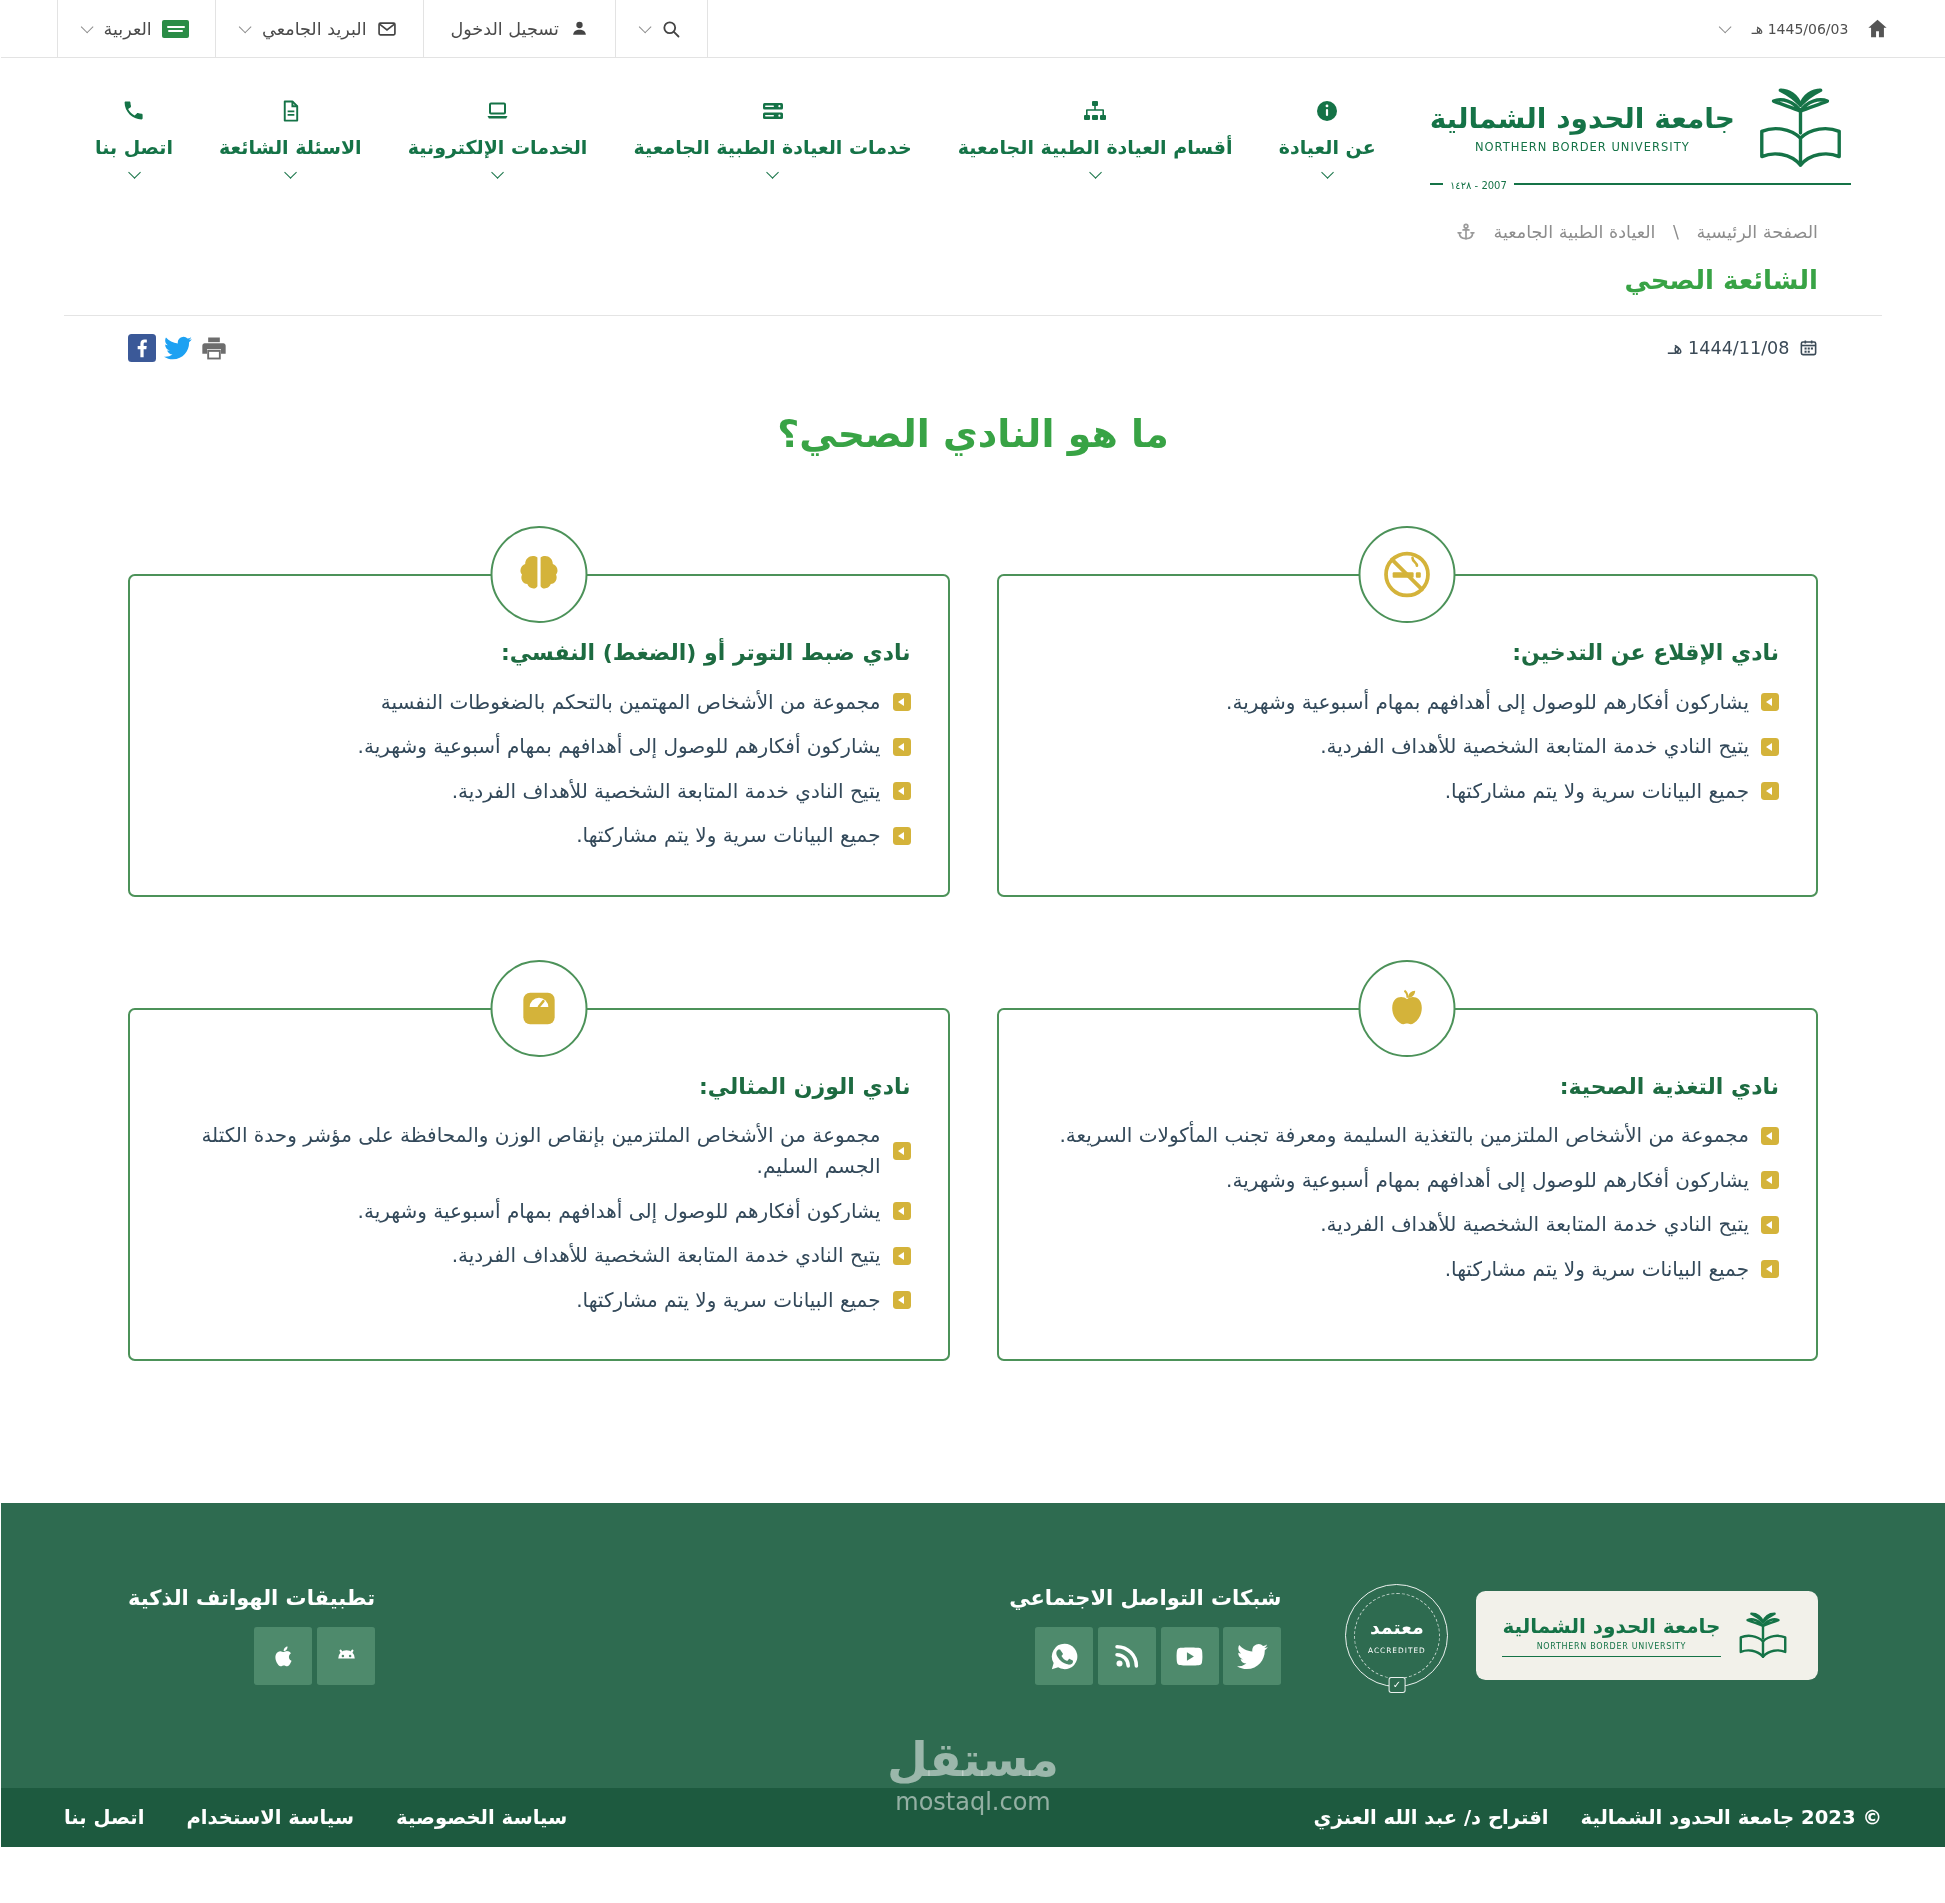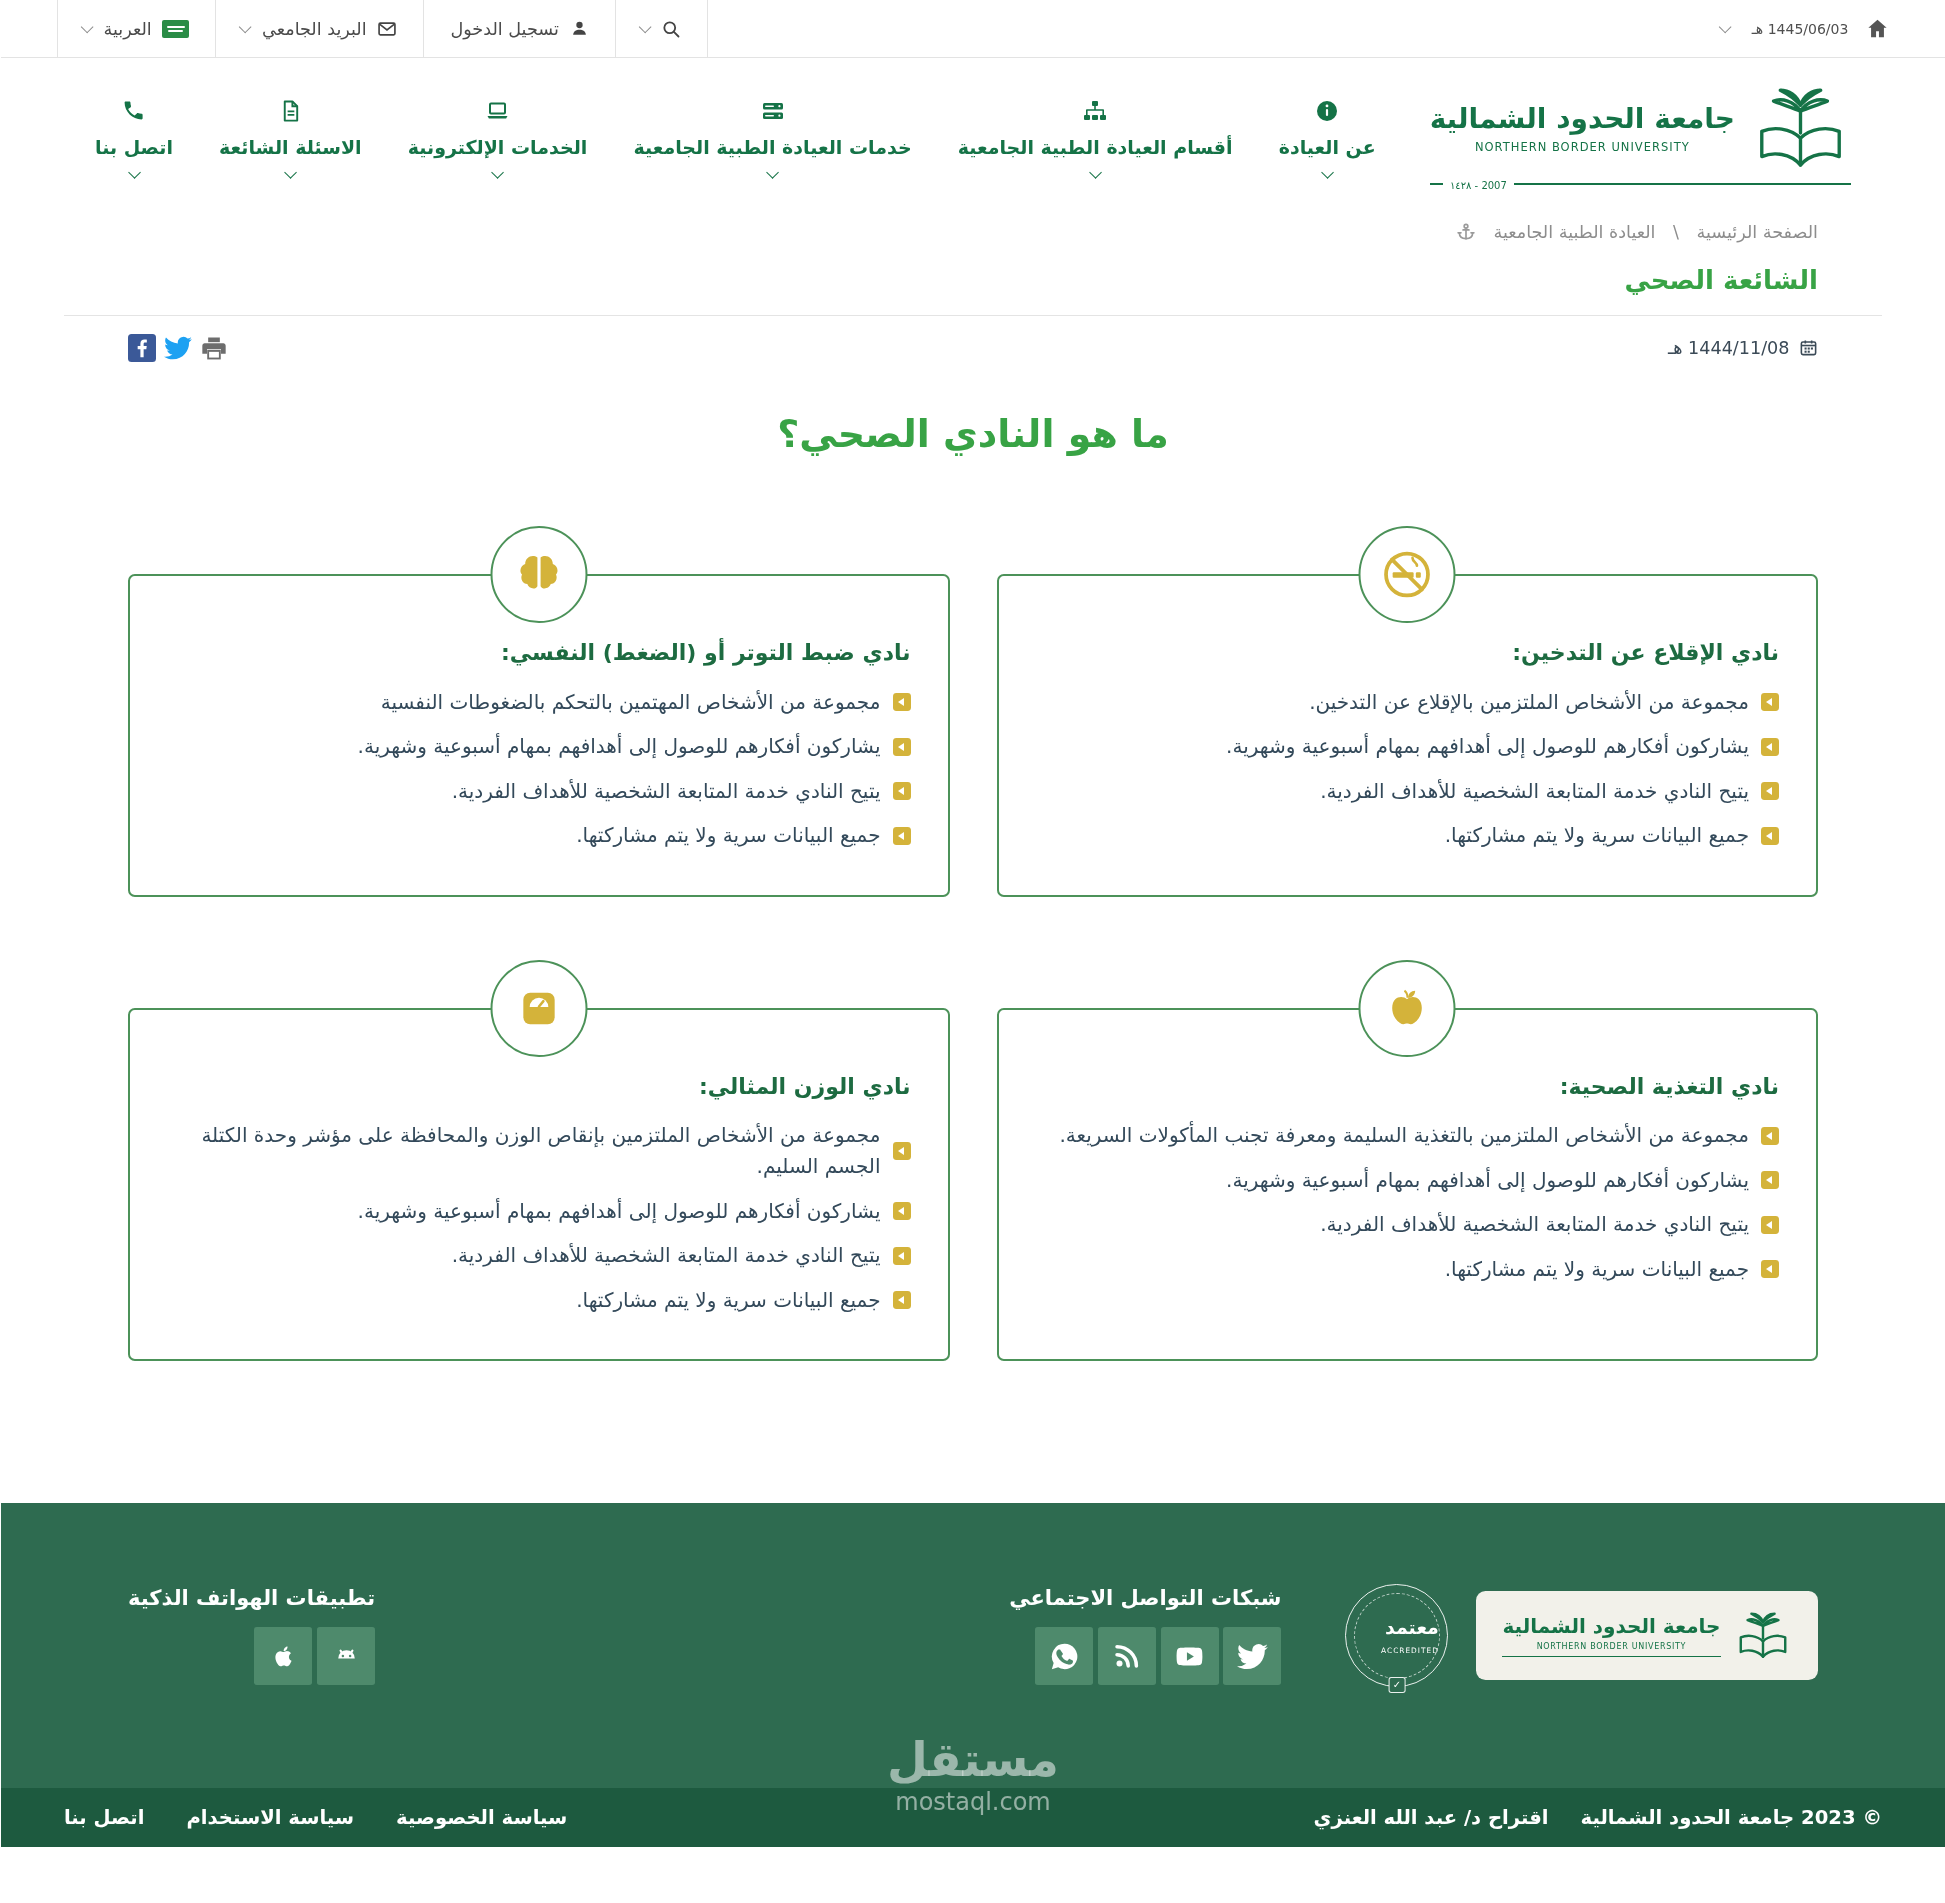--- a/index.html
+++ b/index.html
@@ -69,21 +69,21 @@
   .site-footer { background:#2e6b50; color:#fff; padding:81px 128px 101px; position:relative; }
   .footer-inner { display:flex; align-items:center; }
   .f-brand { display:flex; align-items:center; gap:28px; }
   .f-logo-card { background:#f2f1ea; border-radius:9.5px; padding:19px 26px; display:flex; align-items:center; gap:13.5px; cursor:pointer; }
   .f-logo-text { text-align:center; color:#157347; border-bottom:1.4px solid #157347; padding-bottom:5.4px; }
   .f-logo-ar { font-size:20px; font-weight:bold; }
   .f-logo-en { font-size:8px; letter-spacing:0.7px; margin-top:3.4px; }
   .stamp { width:103px; height:103px; border-radius:50%; border:1.4px solid rgba(255,255,255,.9);
            display:flex; align-items:center; justify-content:center; position:relative; cursor:pointer; }
   .stamp-inner { width:86px; height:86px; border-radius:50%; border:0.7px dashed rgba(255,255,255,.7);
-                 display:flex; flex-direction:column; justify-content:center; gap:8px; }
+                 display:flex; flex-direction:column; align-items:center; justify-content:center; gap:8px; }
   .stamp-ar { font-size:19px; font-weight:bold; }
   .stamp-en { font-size:7.4px; letter-spacing:1px; }
   .stamp-check { position:absolute; bottom:-6.8px; right:50%; transform:translateX(50%); background:#2e6b50;
                  border:1.4px solid rgba(255,255,255,.9); border-radius:2.7px; font-size:10px; line-height:1;
                  padding:2px 3.4px; }
   .f-social { margin-right:64px; }
   .f-apps { margin-right:auto; }
   .f-title { font-size:21px; font-weight:bold; margin-bottom:17.6px; }
   .icon-row { display:flex; gap:4.7px; }
   .sq { width:58px; height:58px; background:#4e8a6c; border-radius:2.7px; display:flex; align-items:center; justify-content:center; cursor:pointer; }
@@ -333,24 +333,20 @@
           <g fill="none" stroke="#d4b33a" stroke-width="3.4">
               <circle cx="24" cy="24" r="19"></circle>
               <path d="M10.5 10.5l27 27" stroke-linecap="round"></path>
             </g>
         </svg>
       </div>
       <h3 class="card-title">نادي الإقلاع عن التدخين:</h3>
       <ul>
         <li>
             <span class="bullet"></span>
-            <span>مجموعة من الأشخاص الملتزمين بالإقلاع عن التدخين.</span>
-          </li>
-        <li>
-            <span class="bullet"></span>
             <span>يشاركون أفكارهم للوصول إلى أهدافهم بمهام أسبوعية وشهرية.</span>
           </li>
         <li>
             <span class="bullet"></span>
             <span>يتيح النادي خدمة المتابعة الشخصية للأهداف الفردية.</span>
           </li>
         <li>
             <span class="bullet"></span>
             <span>جميع البيانات سرية ولا يتم مشاركتها.</span>
           </li>

